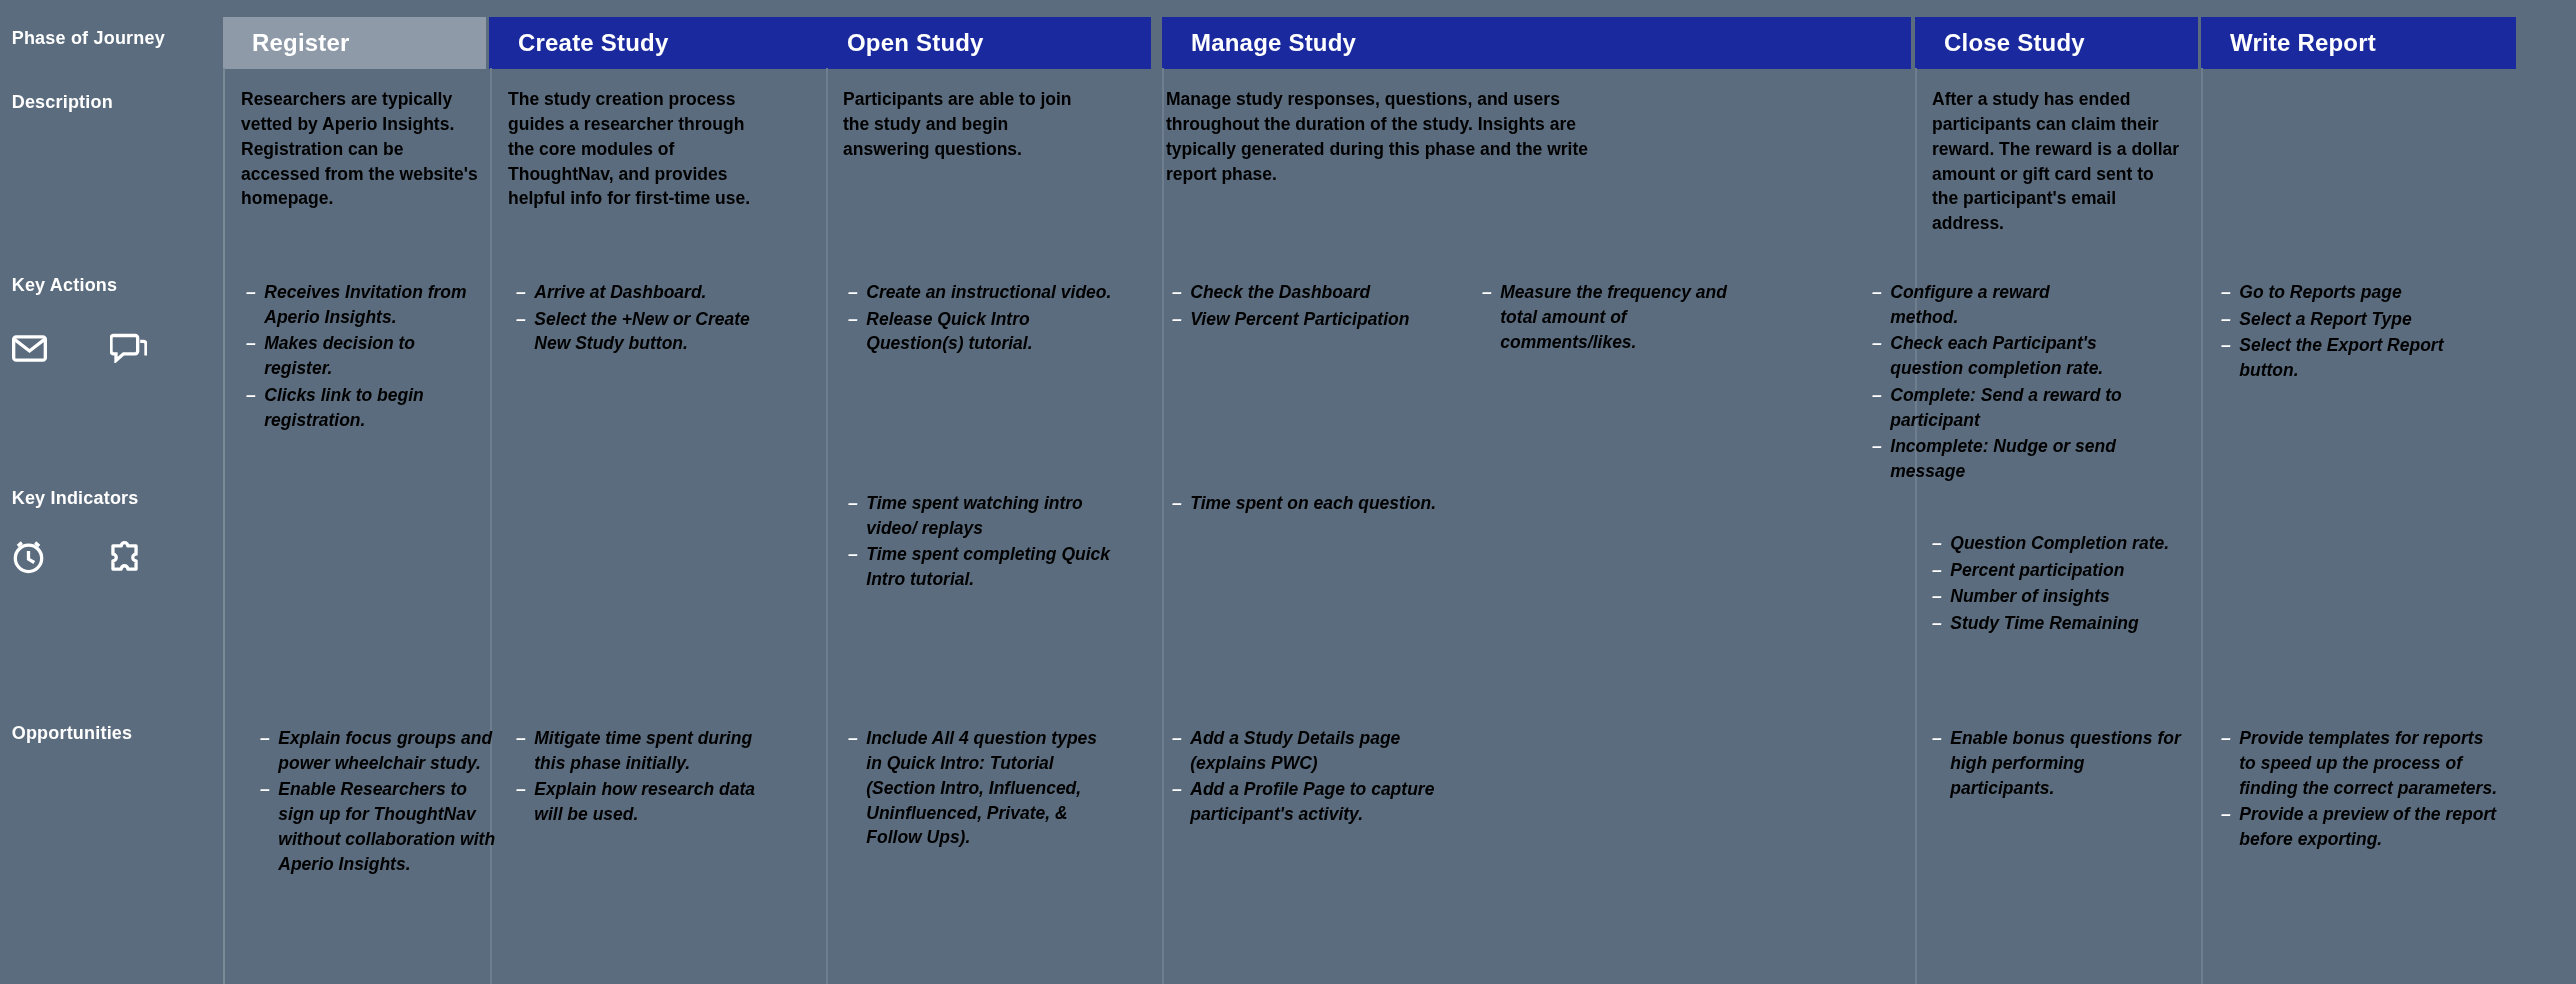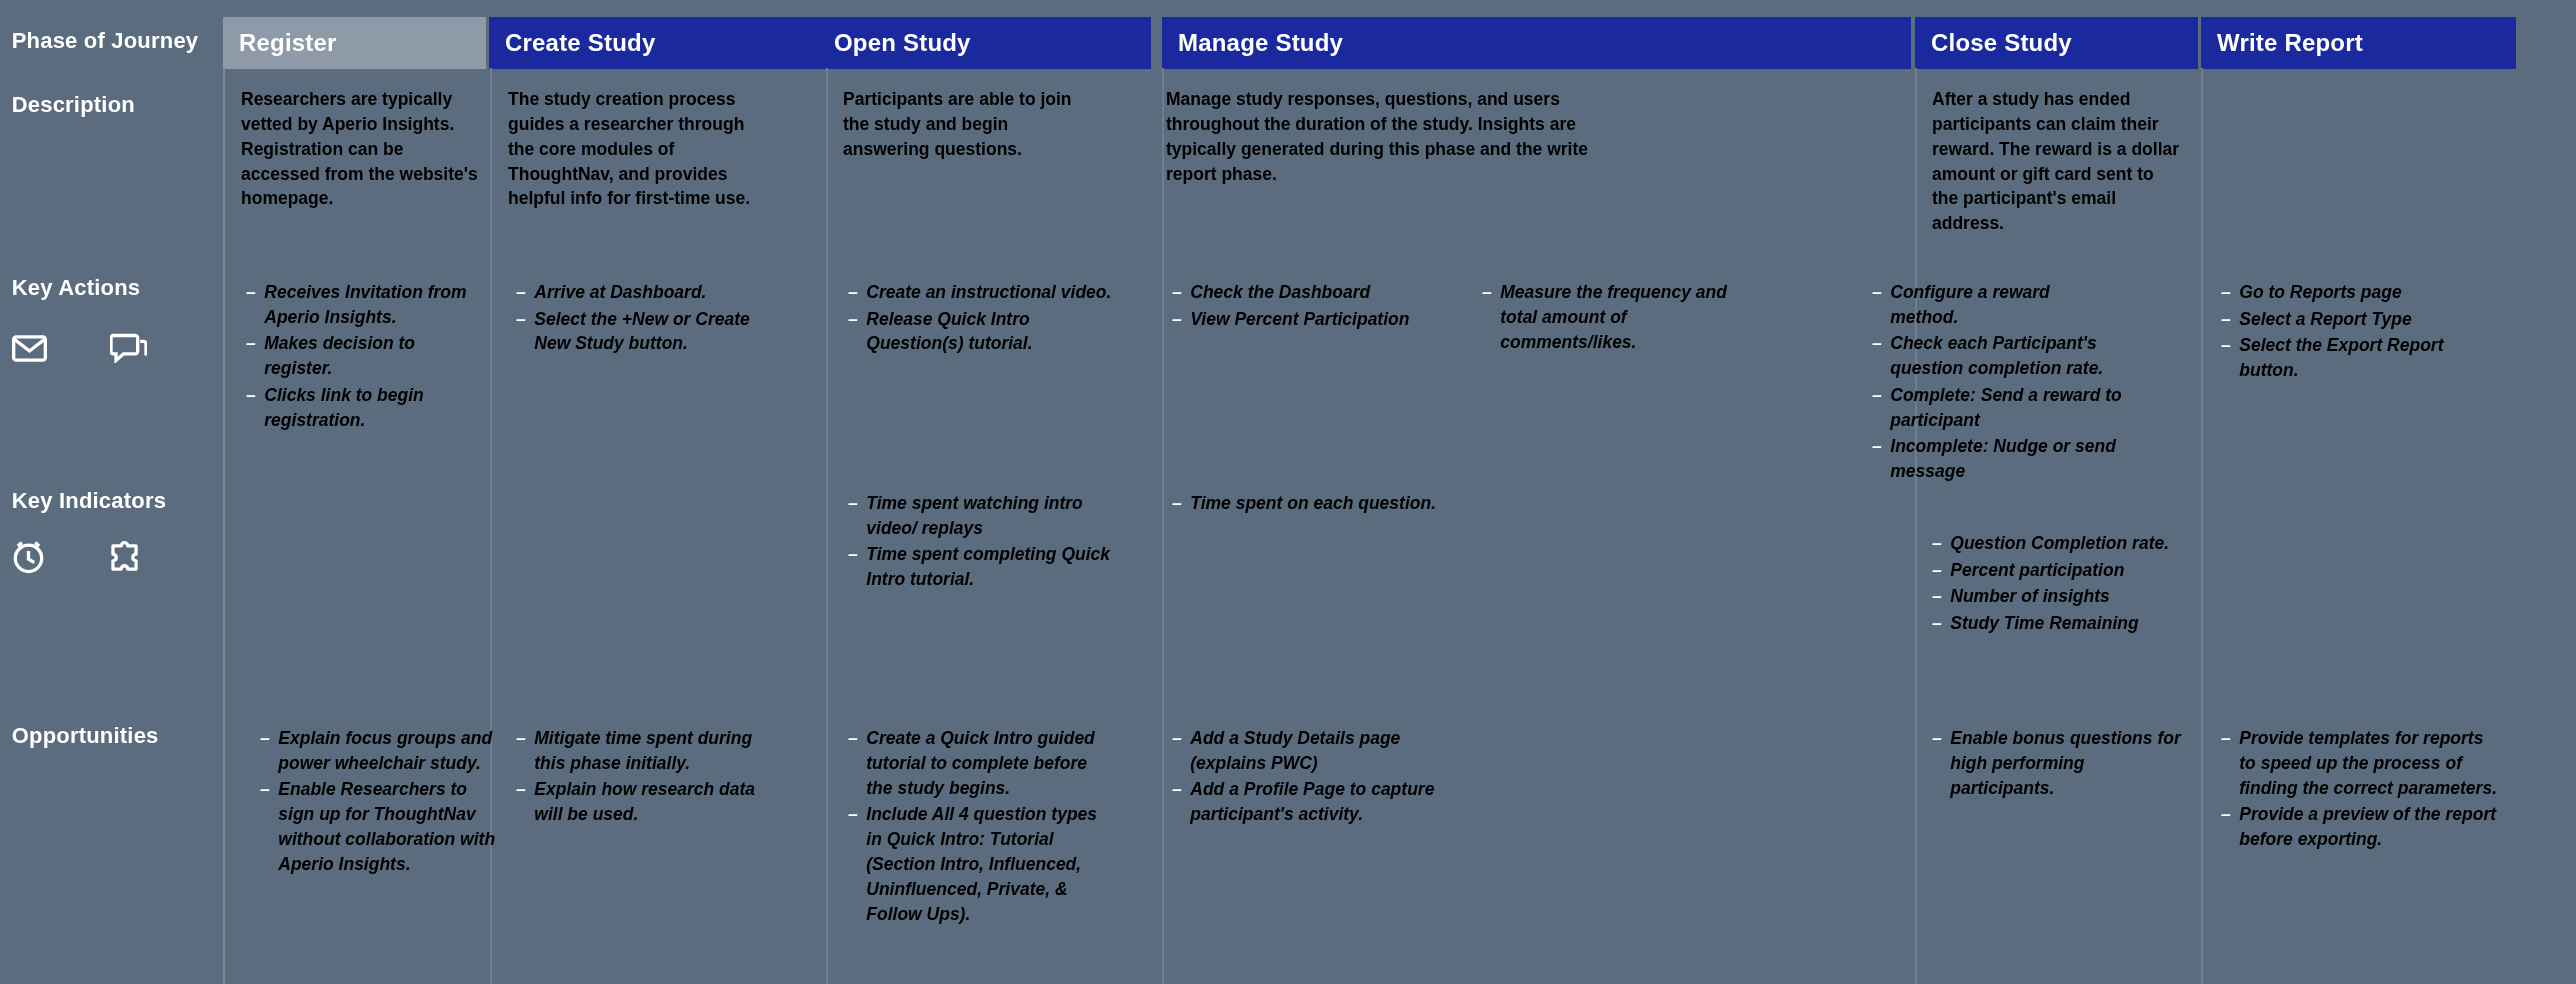--- a/index.html
+++ b/index.html
@@ -22,21 +22,21 @@
     left: 0; top: 0;
     width: 223px;
     height: 984px;
     background: #5b6c7e;
   }
   .rowlabel {
     position: absolute;
     left: 11.7px;
     color: #ffffff;
     font-weight: bold;
-    font-size: 22px;
+    font-size: 18px;
     letter-spacing: 0.2px;
   }
   .rowlabel-icons {
     position: absolute;
     left: 11.7px;
     display: flex;
     gap: 63px;
     align-items: center;
   }
   .rowlabel-icons svg { display: block; }
@@ -49,21 +49,21 @@
   }
   .phase-header {
     position: absolute;
     top: 0; height: 52px;
     background: #1a2a9e;
     color: #ffffff;
     font-weight: bold;
     font-size: 24px;
     display: flex;
     align-items: center;
-    padding-left: 16px;
+    padding-left: 29px;
     letter-spacing: 0.2px;
   }
   .phase-header.current {
     background: #8f9aa8;
   }
   .arrow-tip {
     position: absolute;
     top: 0;
     right: 0;
     width: 0; height: 0;
@@ -264,21 +264,20 @@
     </ul>
   </div>
   <div class="cell" style="left:516px; width:250px; top:726px;">
     <ul>
       <li>Mitigate time spent during this phase initially.</li>
       <li>Explain how research data will be used.</li>
     </ul>
   </div>
   <div class="cell" style="left:848px; width:266px; top:726px;">
     <ul>
-      <li>Create a Quick Intro guided tutorial to complete before the study begins.</li>
       <li>Include All 4 question types in Quick Intro: Tutorial (Section Intro, Influenced, Uninfluenced, Private, &amp; Follow Ups).</li>
     </ul>
   </div>
   <div class="cell" style="left:1172px; width:275px; top:726px;">
     <ul>
       <li>Add a Study Details page (explains PWC)</li>
       <li>Add a Profile Page to capture participant's activity.</li>
     </ul>
   </div>
   <div class="cell" style="left:1932px; width:250px; top:726px;">

